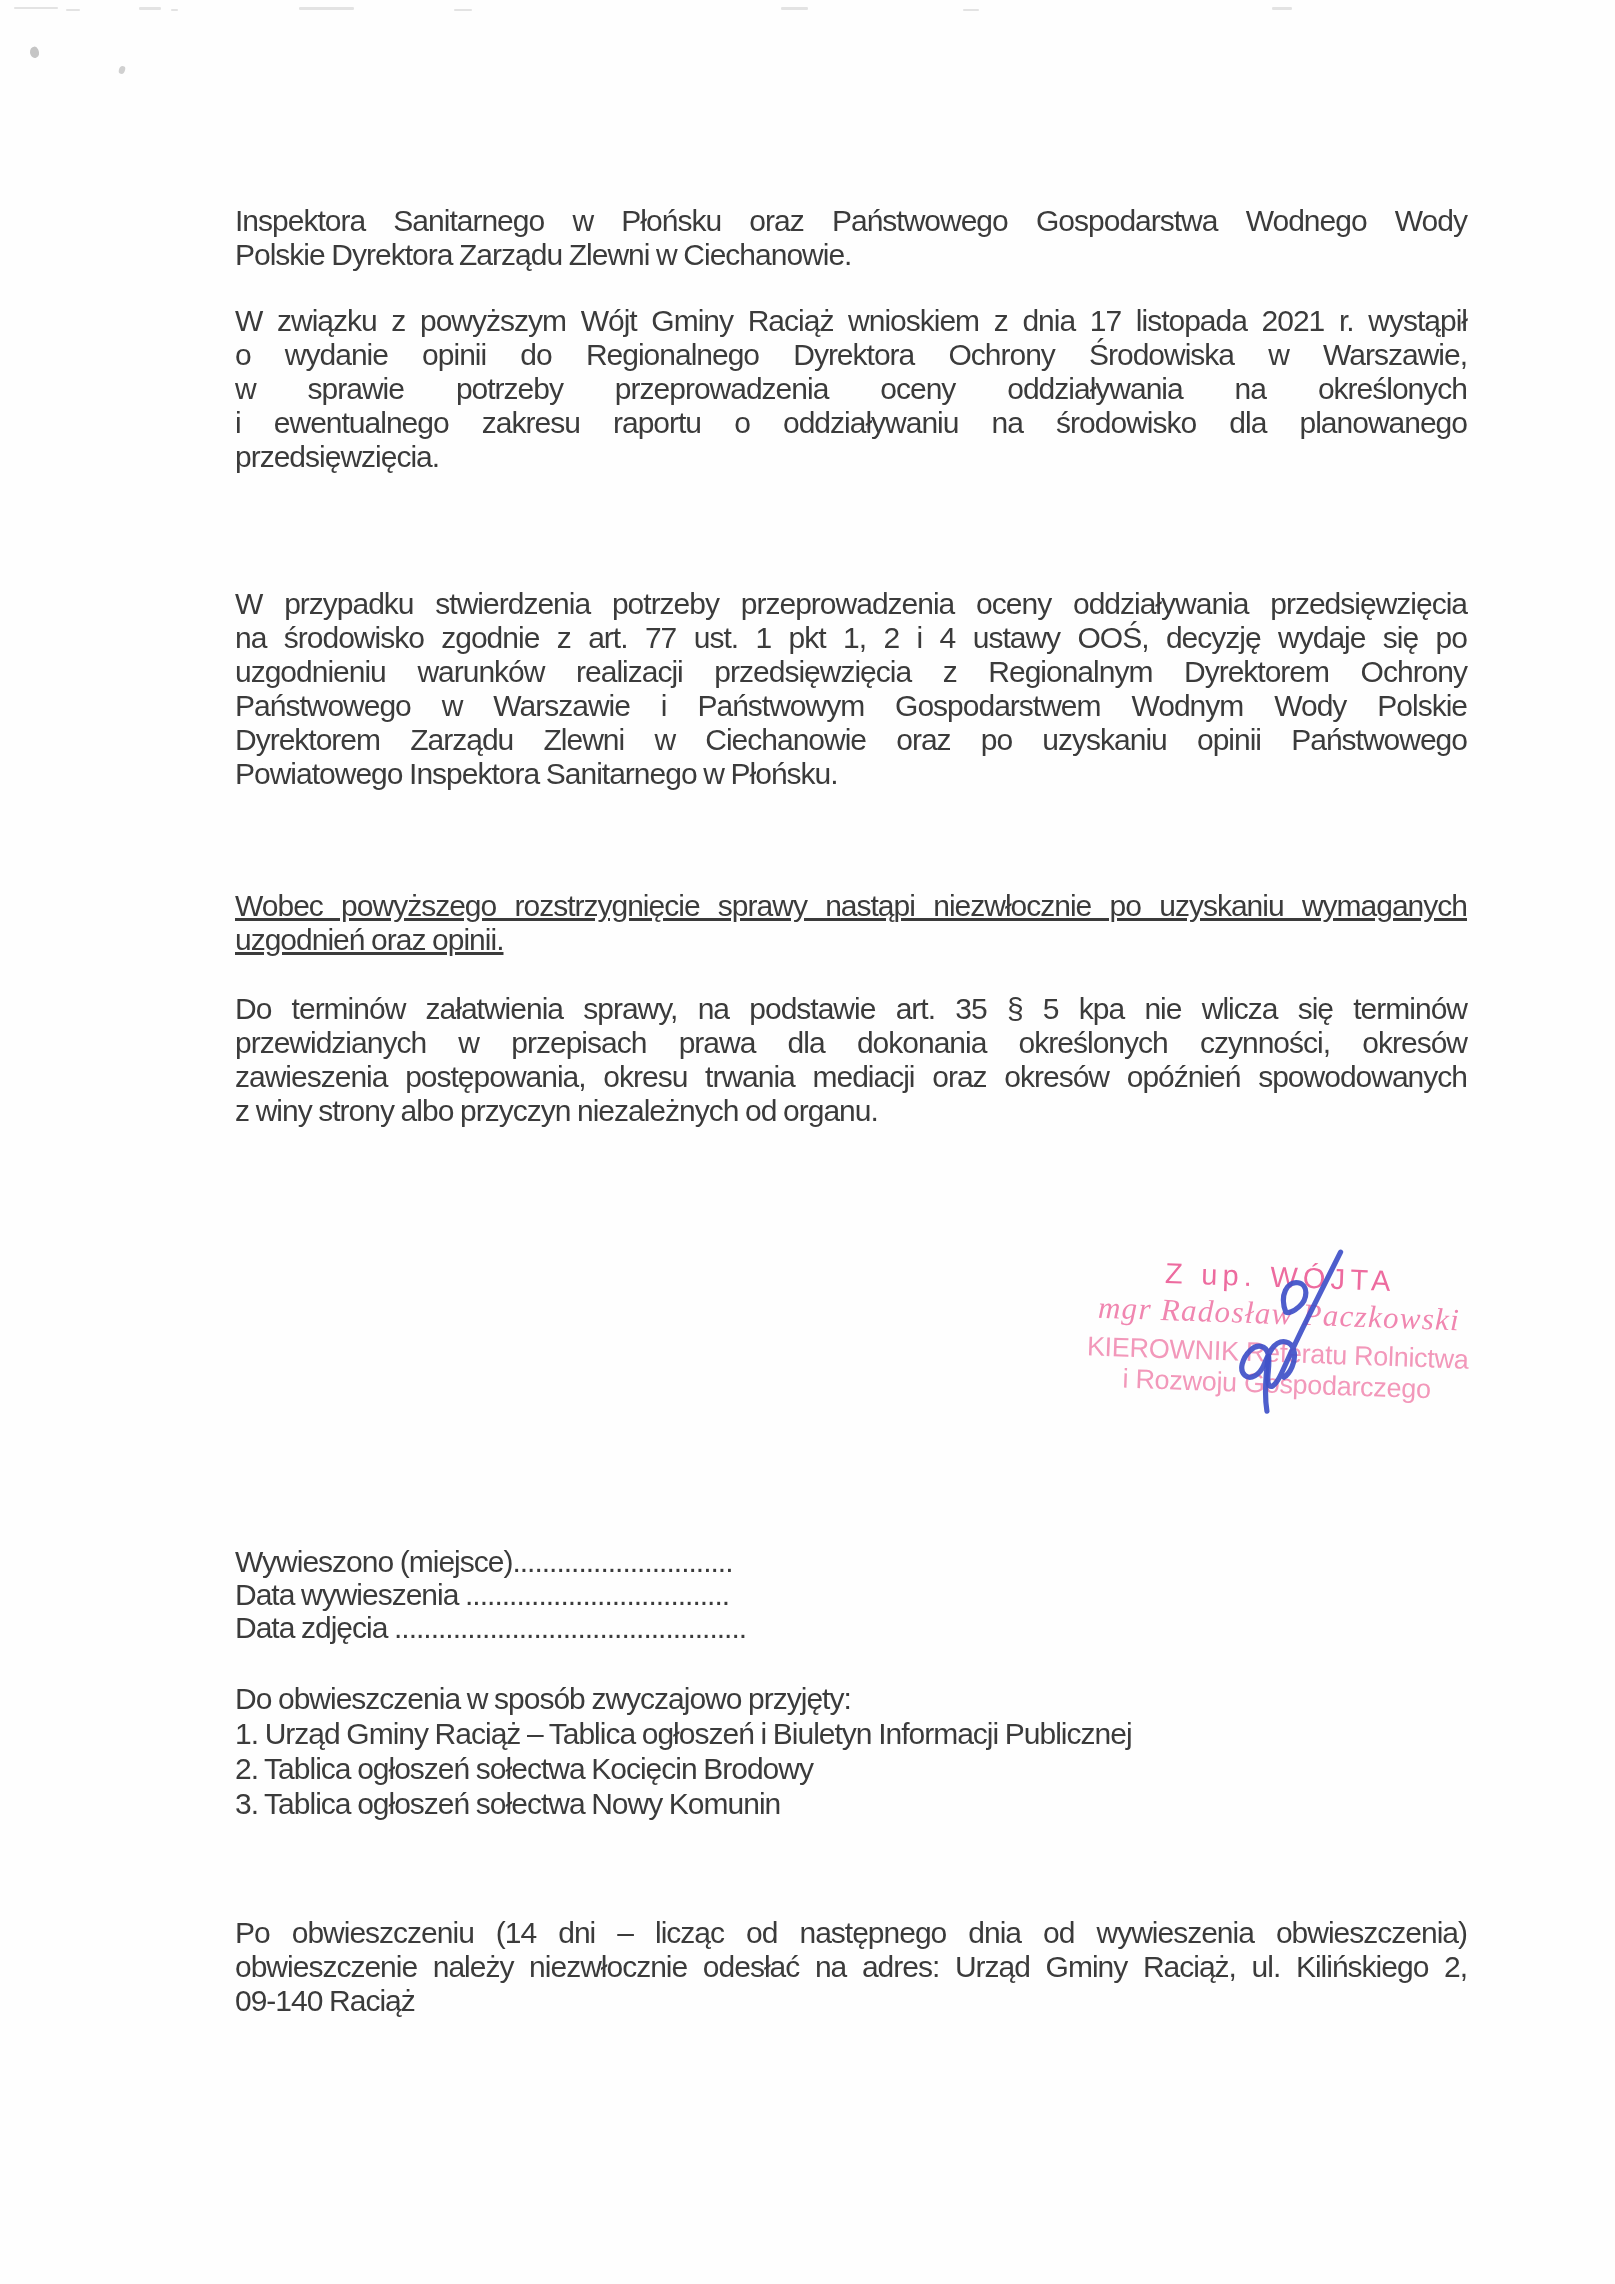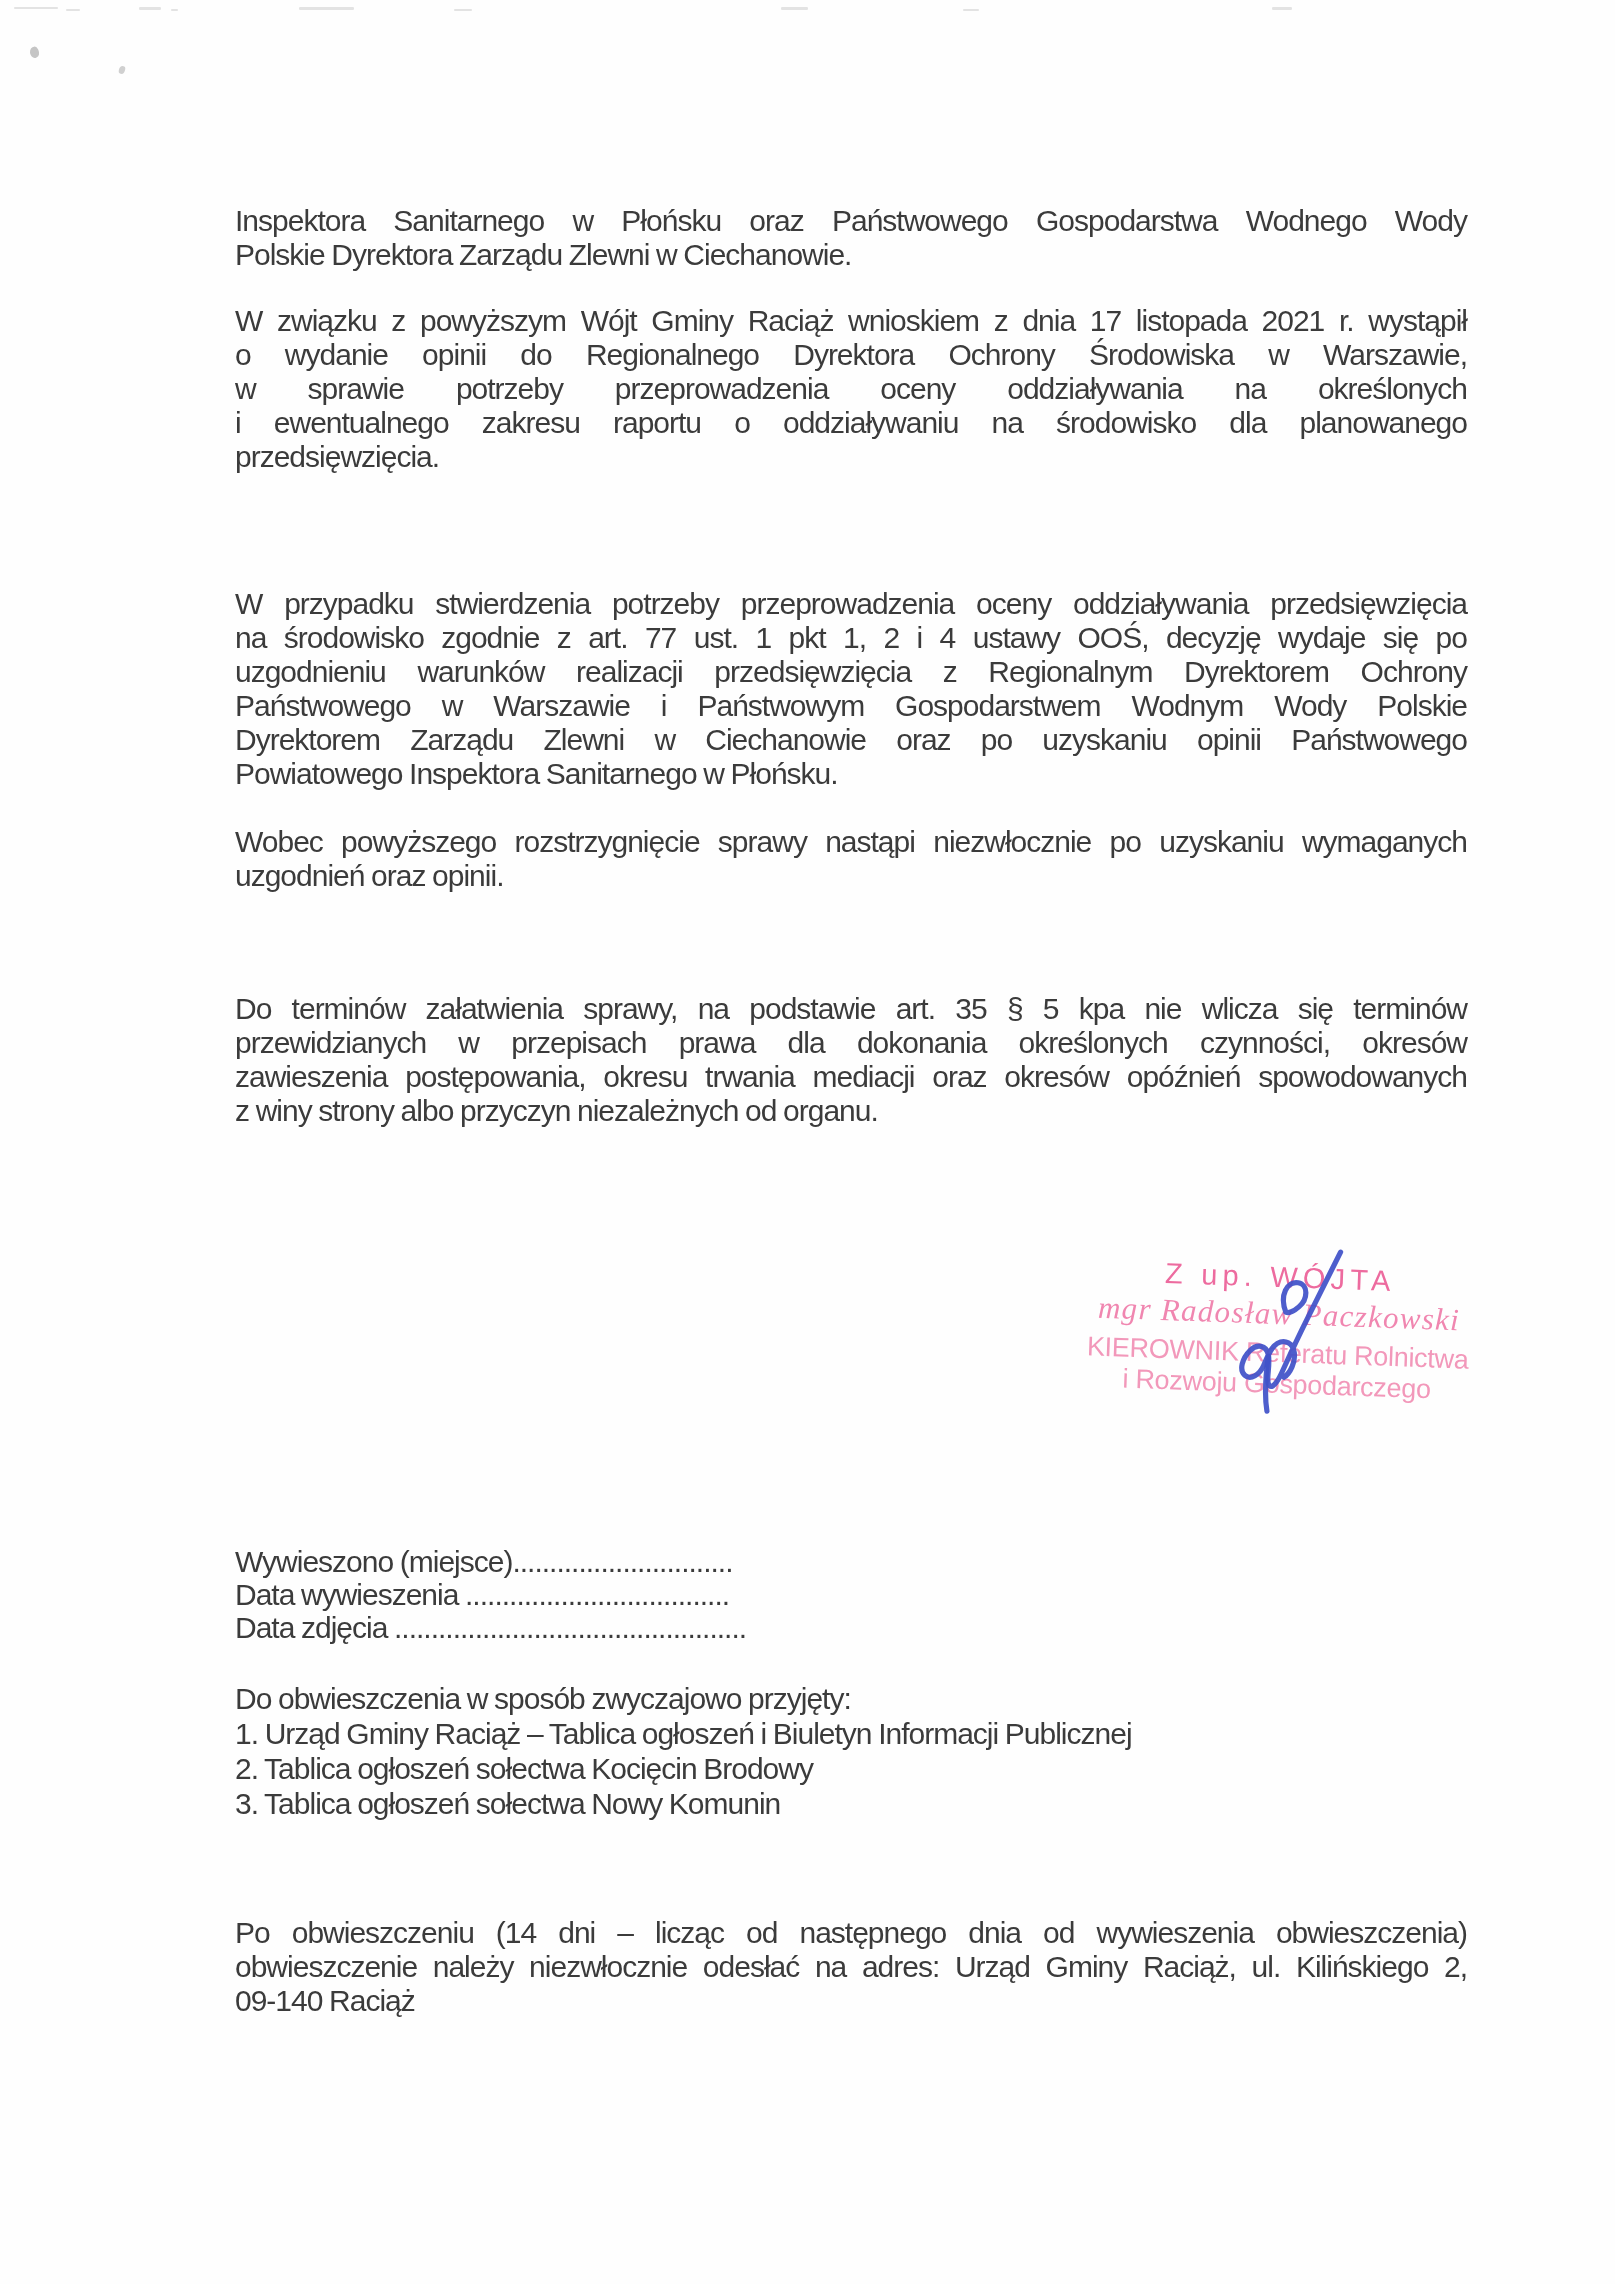--- a/index.html
+++ b/index.html
@@ -15,21 +15,21 @@
   .block{
     position:absolute;left:215px;width:1232px;
     font-size:30px;line-height:34px;
     letter-spacing:-1px;word-spacing:-0.7px;margin-left:20px;
   }
   .block .line{min-height:34px;white-space:normal;}
   .block .line.j{text-align:justify;text-align-last:justify;}
   #p1{top:204px;}
   #p2{top:304px;}
   #p3{top:587px;}
-  #p4{top:825px;}
+  #p4{top:889px;text-decoration:underline;}
   #p5{top:992px;}
   #posting{top:1545px;line-height:33px;}
   #posting .line{min-height:33px;}
   #methods{top:1681px;line-height:35px;}
   #methods .line{min-height:35px;}
   #final{top:1916px;}
   
   #stamp{
     position:absolute;left:1070px;top:1261px;width:417px;
     text-align:center;

